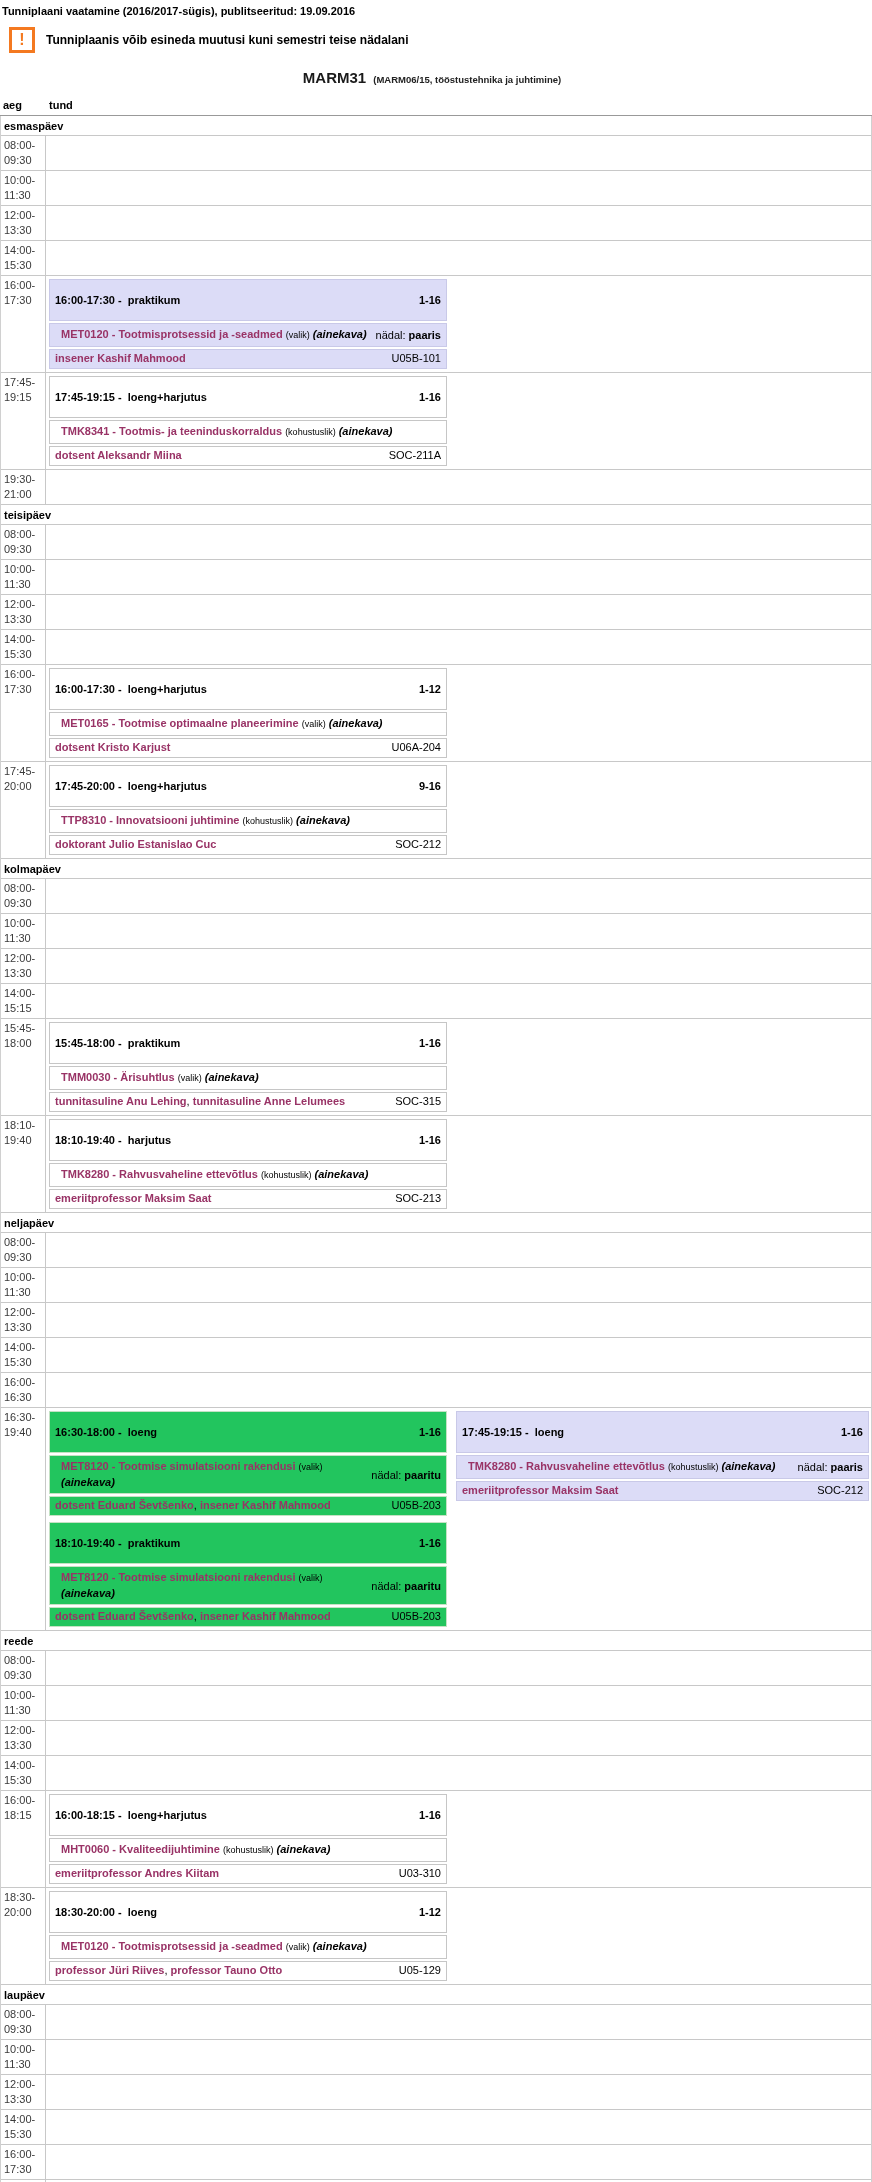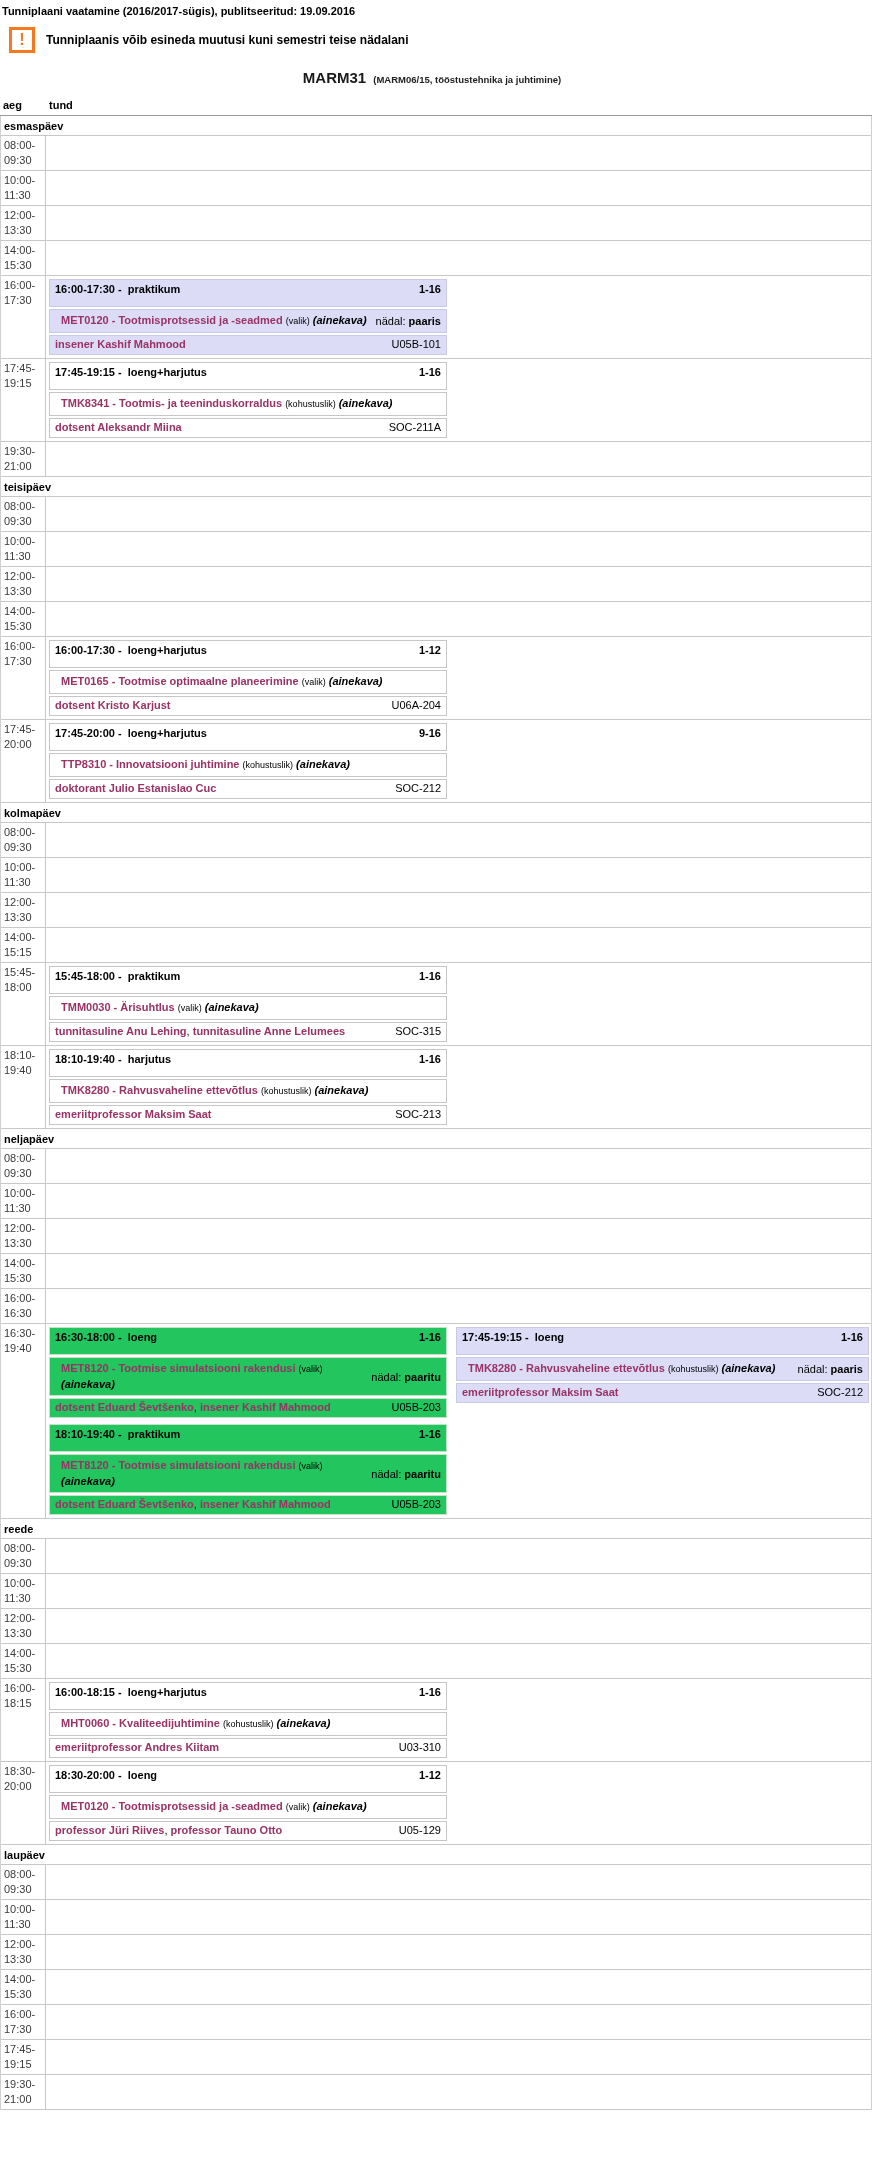--- a/index.html
+++ b/index.html
@@ -29,21 +29,21 @@
   .time-cell{width:45px;box-sizing:border-box;padding:2px 1px 2px 3px;color:#3a3a3a;
     border-right:1px solid #c8c8c8;display:flex;flex-direction:column;justify-content:flex-start;
     line-height:15px;flex-shrink:0;}
   .lesson-cell{flex:1;padding:3px 2px 3px 3px;}
   .event-columns{display:flex;align-items:flex-start;}
   .event-col{width:398px;flex-shrink:0;}
   .event-col + .event-col{margin-left:9px;width:auto;flex:1;}
 
   .card{width:100%;box-sizing:border-box;}
   .card + .card{margin-top:6px;}
-  .sec{border:1px solid #c6c6c6;background:#fff;margin-bottom:2px;padding:3px 5px;box-sizing:border-box;}
+  .sec{border:1px solid #c6c6c6;background:#fff;margin-bottom:2px;padding:14px 5px;box-sizing:border-box;}
   .sec:last-child{margin-bottom:0;}
   .card.lavender .sec{background:#dcdcf7;border-color:#c9c9e8;}
   .card.green .sec{background:#22c55e;border-color:#c4e2c4;}
   .sec-header{display:flex;justify-content:space-between;font-weight:bold;min-height:28px;}
   .sess{white-space:pre-wrap;}
   .weeks{white-space:nowrap;}
   .sec-body{display:flex;justify-content:space-between;padding:3px 5px 3px 5px;min-height:15px;}
   .body-left{padding-left:6px;line-height:15px;}
   .body-right{white-space:nowrap;text-align:left;align-self:center;padding-left:6px;}
   .sec-footer{display:flex;justify-content:space-between;padding:1px 5px 2px 5px;line-height:15px;}

